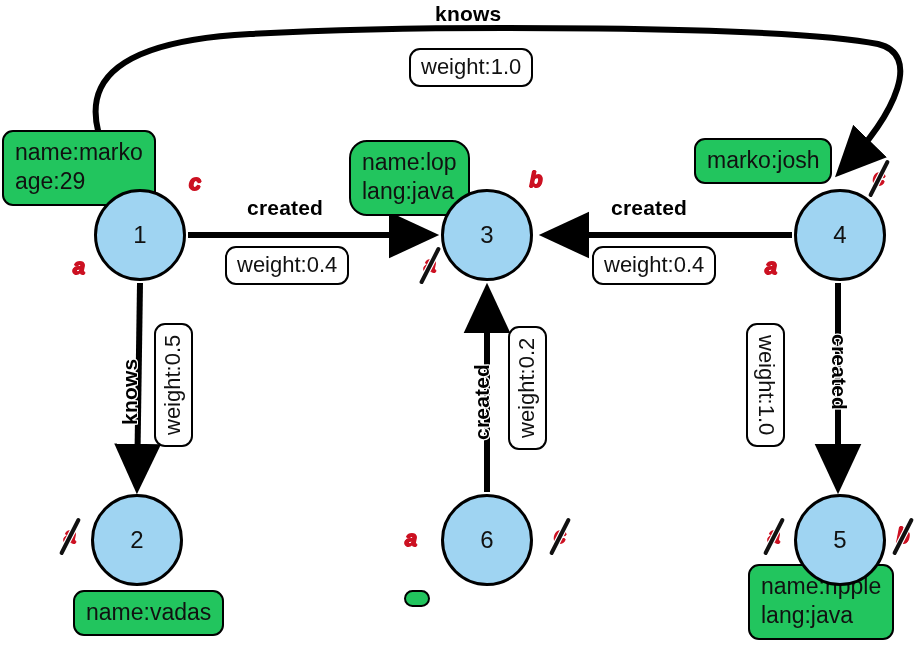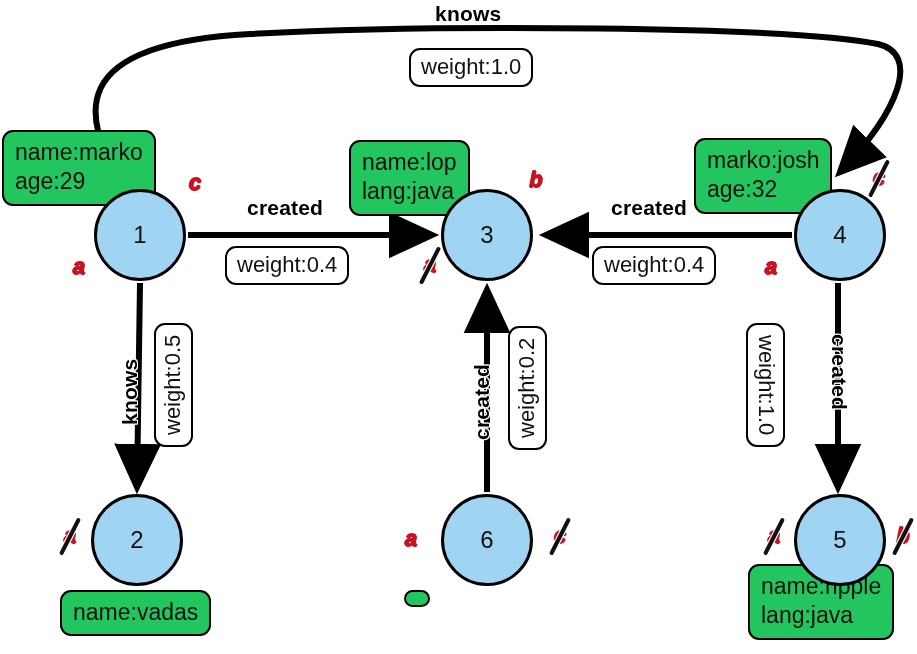--- a/index.html
+++ b/index.html
@@ -66,29 +66,28 @@
 
     <line x1="487" y1="492" x2="487" y2="290" stroke="#000" stroke-width="6" marker-end="url(#ah)"></line>
 
     <line x1="838" y1="283" x2="838" y2="487" stroke="#000" stroke-width="6" marker-end="url(#ah)"></line>
   </svg>
 
   <div class="prop" style="left: 2px; top: 118px;">
     <div>name:marko</div>
     <div>age:29</div>
   </div>
-  <div class="prop" style="left: 349px; top: 128px;">
+  <div class="prop" style="left: 349px; top: 128px; border-radius: 18px;">
     <div>name:lop</div>
     <div>lang:java</div>
   </div>
   <div class="prop" style="left: 694px; top: 126px;">
     <div>marko:josh</div>
-    <div>age:32</div>
   </div>
-  <div class="prop" style="left: 60px; top: 578px;">
+  <div class="prop" style="left: 73px; top: 578px;">
     <div>name:vadas</div>
   </div>
   <div class="prop" style="left: 404px; top: 578px;">
   </div>
   <div class="prop" style="left: 748px; top: 552px;">
     <div>name:ripple</div>
     <div>lang:java</div>
   </div>
 
   <div class="node" style="left: 94px; top: 189px;">1</div>

